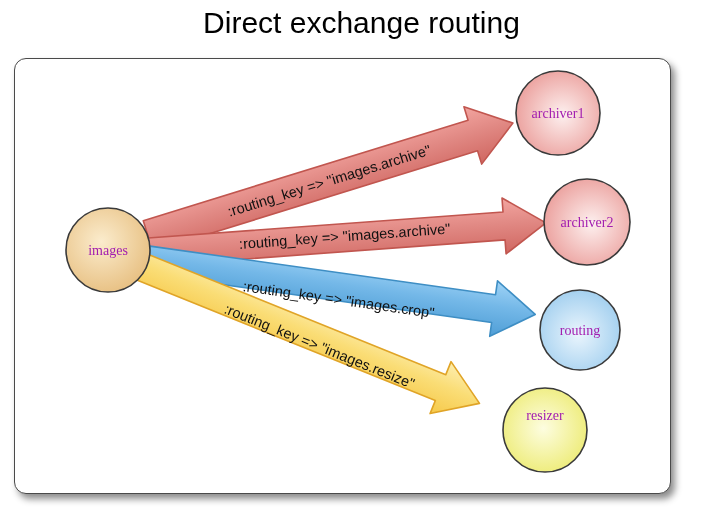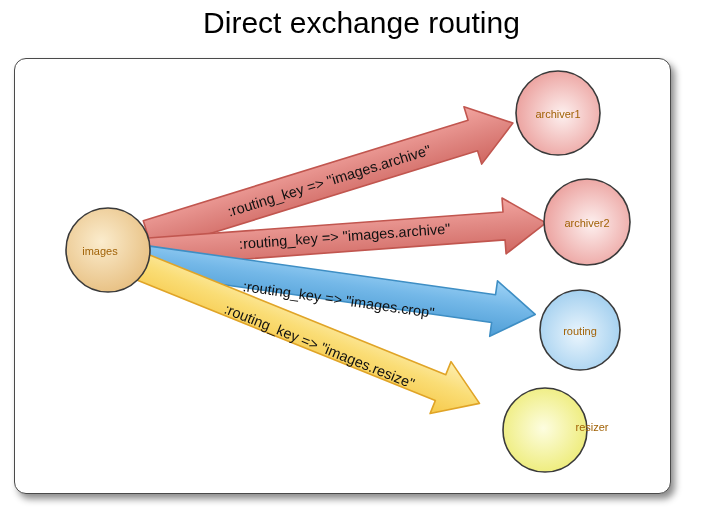--- a/index.html
+++ b/index.html
@@ -45,26 +45,27 @@
   .canvas {
     position: absolute;
     left: 0;
     top: 0;
     width: 723px;
     height: 507px;
     overflow: hidden;
   }
   .node-label {
     position: absolute;
-    font-size: 11px;
-    color: #a16207;
+    font-size: 14px;
+    color: #a21caf;
     text-align: center;
     white-space: nowrap;
     transform: translate(-50%, -50%);
     pointer-events: none;
+    font-family: Liberation Serif, serif;
   }
   .edge-label {
     position: absolute;
     font-size: 14.5px;
     color: #111111;
     white-space: nowrap;
     transform-origin: 0 50%;
   }
 </style>
 </head>
@@ -128,24 +129,24 @@
       <path d="M0,-14 L322,-14 L322,-28 L364,0 L322,28 L322,14 L0,14 Z" fill="url(#ar-yellow)" stroke="#e0a427" stroke-width="1.6" stroke-linejoin="round"></path>
     </g>
 
     <circle cx="108" cy="250" r="42" fill="url(#g-images)" stroke="#3a3a3a" stroke-width="1.6"></circle>
     <circle cx="558" cy="113" r="42" fill="url(#g-pink)" stroke="#3a3a3a" stroke-width="1.6"></circle>
     <circle cx="587" cy="222" r="43" fill="url(#g-pink)" stroke="#3a3a3a" stroke-width="1.6"></circle>
     <circle cx="580" cy="330" r="40" fill="url(#g-blue)" stroke="#3a3a3a" stroke-width="1.6"></circle>
     <circle cx="545" cy="430" r="42" fill="url(#g-yellow)" stroke="#3a3a3a" stroke-width="1.6"></circle>
   </svg>
 
-  <div class="node-label" style="left:100px; top:251px;">images</div>
+  <div class="node-label" style="left:108px; top:251px;">images</div>
   <div class="node-label" style="left:558px; top:114px;">archiver1</div>
   <div class="node-label" style="left:587px; top:223px;text-align:right;">archiver2</div>
   <div class="node-label" style="left:580px; top:331px;">routing</div>
-  <div class="node-label" style="left:545px; top:427px;margin-left:47px;">resizer</div>
+  <div class="node-label" style="left:545px; top:416px;">resizer</div>
 
   <div class="edge-label" style="left:228px; top:212px; transform:translateY(-50%) rotate(-17.2deg);">:routing_key =&gt; "images.archive"</div>
   <div class="edge-label" style="left:239px; top:244px; transform:translateY(-50%) rotate(-4.2deg);">:routing_key =&gt; "images.archive"</div>
   <div class="edge-label" style="left:243px; top:286px; transform:translateY(-50%) rotate(8deg);">:routing_key =&gt; "images.crop"</div>
   <div class="edge-label" style="left:225px; top:308px; transform:translateY(-50%) rotate(22deg);">:routing_key =&gt; "images.resize"</div>
 
 </div>
 
 </body></html>

